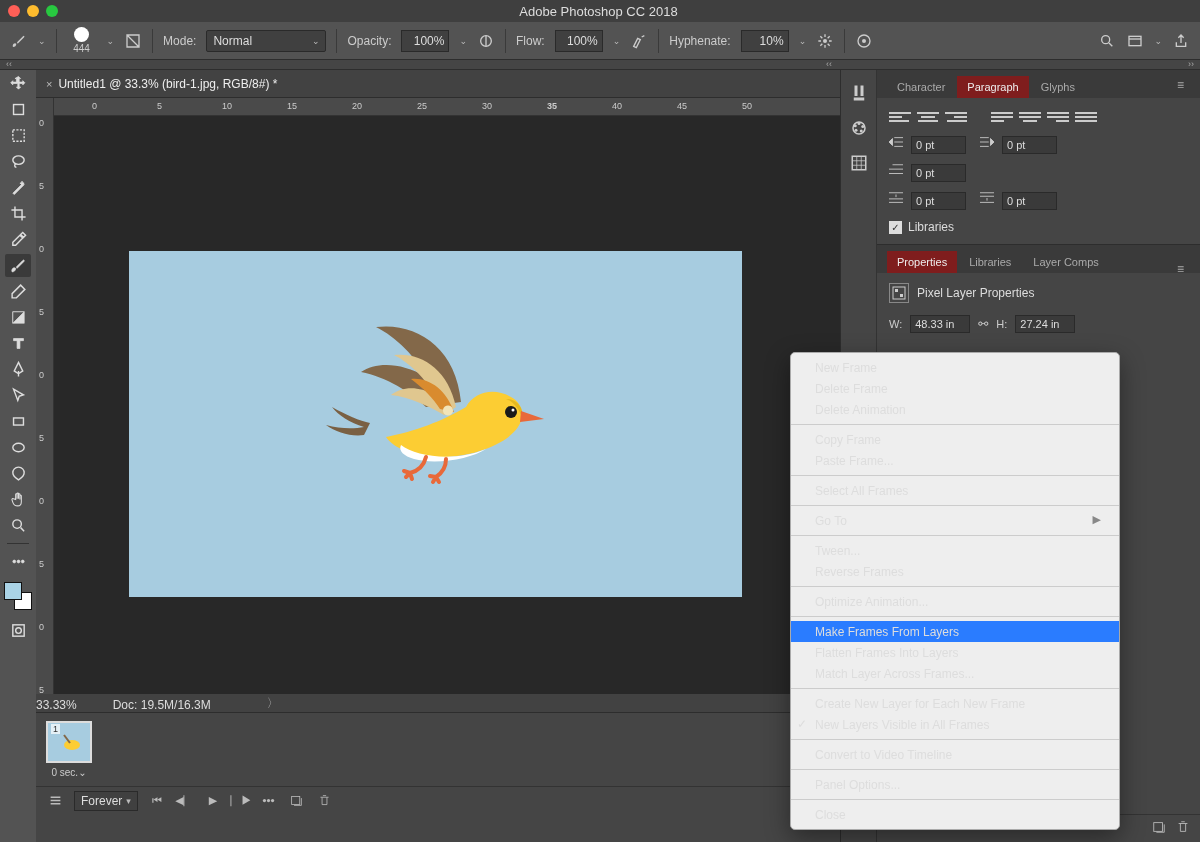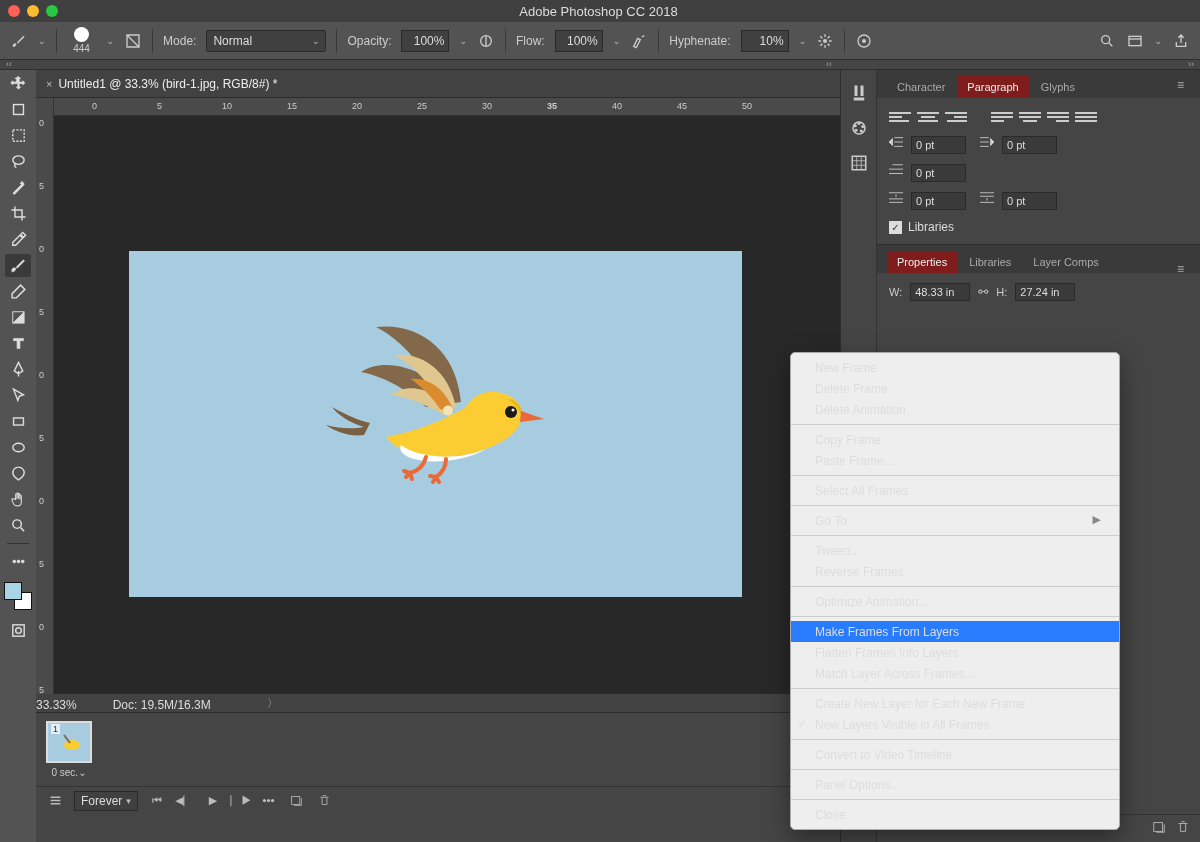--- a/index.html
+++ b/index.html
@@ -541,20 +541,30 @@
       </div>
 
       <div class="proppanel">
         <div class="ptabs" id="tabs2">
             <div class="ptab active">Properties</div>
             <div class="ptab">Libraries</div>
             <div class="ptab">Layer Comps</div>
           </div>
         <span class="hamburger" style="position:absolute; right:10px; top:262px;">≡</span>
         <div class="prop-body">
+          <div class="pll">
+            <span class="pll-icon">
+                <svg width="14" height="14" viewBox="0 0 14 14">
+                  <rect x="1" y="1" width="12" height="12" fill="none" stroke="#ccc"></rect>
+                  <rect x="3" y="3" width="3" height="3" fill="#ccc"></rect>
+                  <rect x="8" y="8" width="3" height="3" fill="#ccc"></rect>
+                </svg>
+              </span>
+            <span>Pixel Layer Properties</span>
+          </div>
           <div class="wh-row">
             <span class="lbl">W:</span>
             <input value="48.33 in" style="">
             <span class="link">⚯</span>
             <span class="lbl">H:</span>
             <input value="27.24 in" style="">
           </div>
         </div>
       </div>
 

